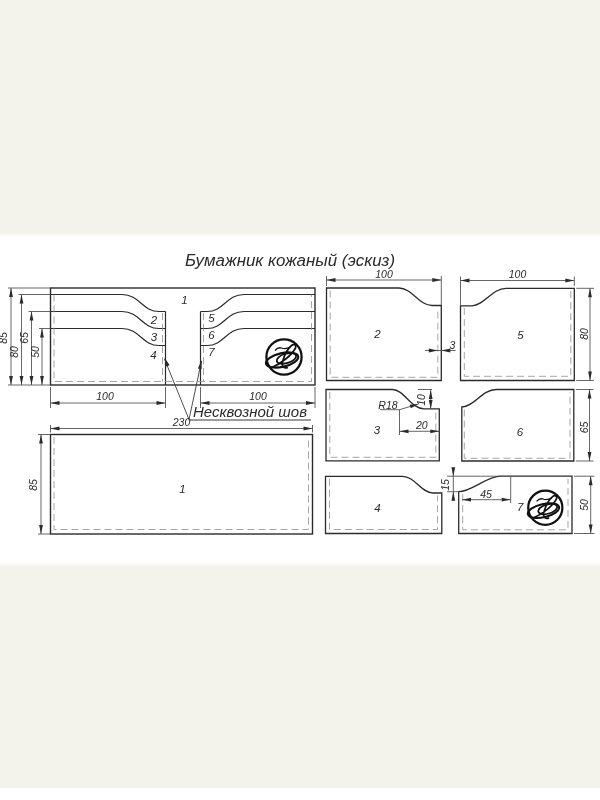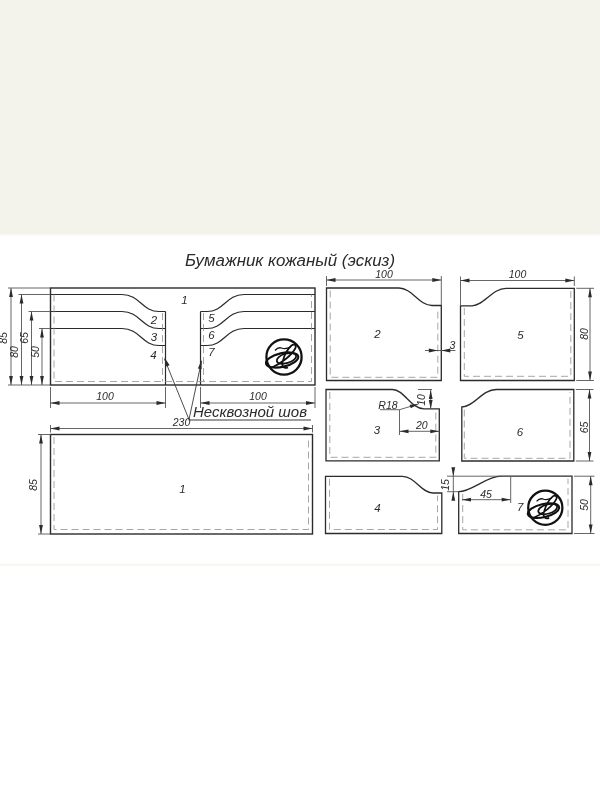--- a/index.html
+++ b/index.html
@@ -1,16 +1,16 @@
 <!DOCTYPE html>
 <html><head>
 <meta charset="utf-8">
 <style>
   html,body{margin:0;padding:0;}
-  .page{width:600px;height:566px;position:relative;overflow:hidden;
+  .page{width:600px;height:788px;position:relative;overflow:hidden;
     background:linear-gradient(to bottom,#f3f2eb 0px,#f3f2eb 233px,#ffffff 236.5px,#ffffff 562px,#f3f2eb 567px,#f3f2eb 800px);
     font-family:"Liberation Sans",sans-serif;}
   svg{position:absolute;top:0;left:0;}
   text{fill:#2b2b2b;}
   .ttl{font:italic 16.9px "Liberation Sans",sans-serif;}
   .shov{font:italic 15px "Liberation Sans",sans-serif;}
   .dim{font:italic 10.5px "Liberation Sans",sans-serif;}
   .lbl{font:italic 11.5px "Liberation Sans",sans-serif;}
 </style>
 </head>

